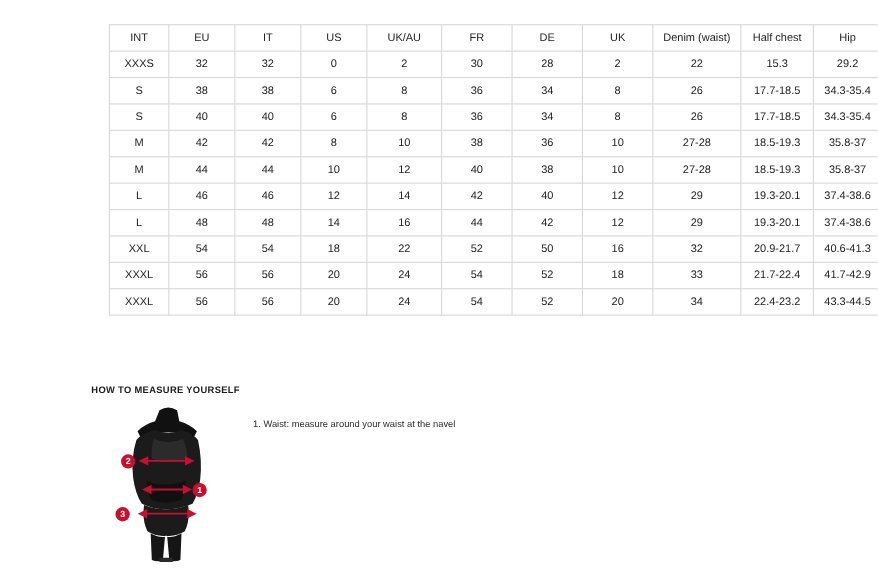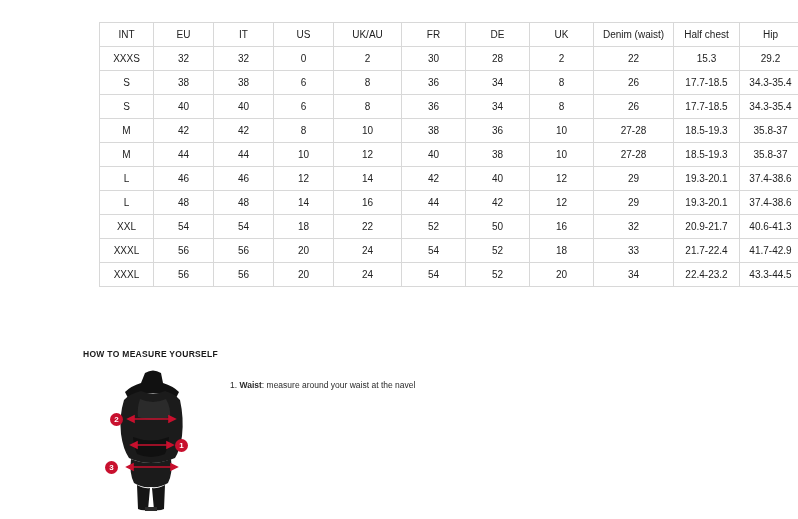--- a/index.html
+++ b/index.html
@@ -88,21 +88,21 @@
     margin-left: 12px;
     margin-top: 12px;
     flex: 1 1 auto;
   }
   .note {
     font-size: 8.5px;
     line-height: 12px;
     color: #2b2b2b;
     margin-bottom: 10px;
   }
-  .note b { font-weight: bold; }
+  .note b { font-weight: normal; }
 
   .badge {
     position: absolute;
     width: 13px;
     height: 13px;
     border-radius: 50%;
     background: #c8102e;
     color: #ffffff;
     font-size: 8px;
     font-weight: bold;

